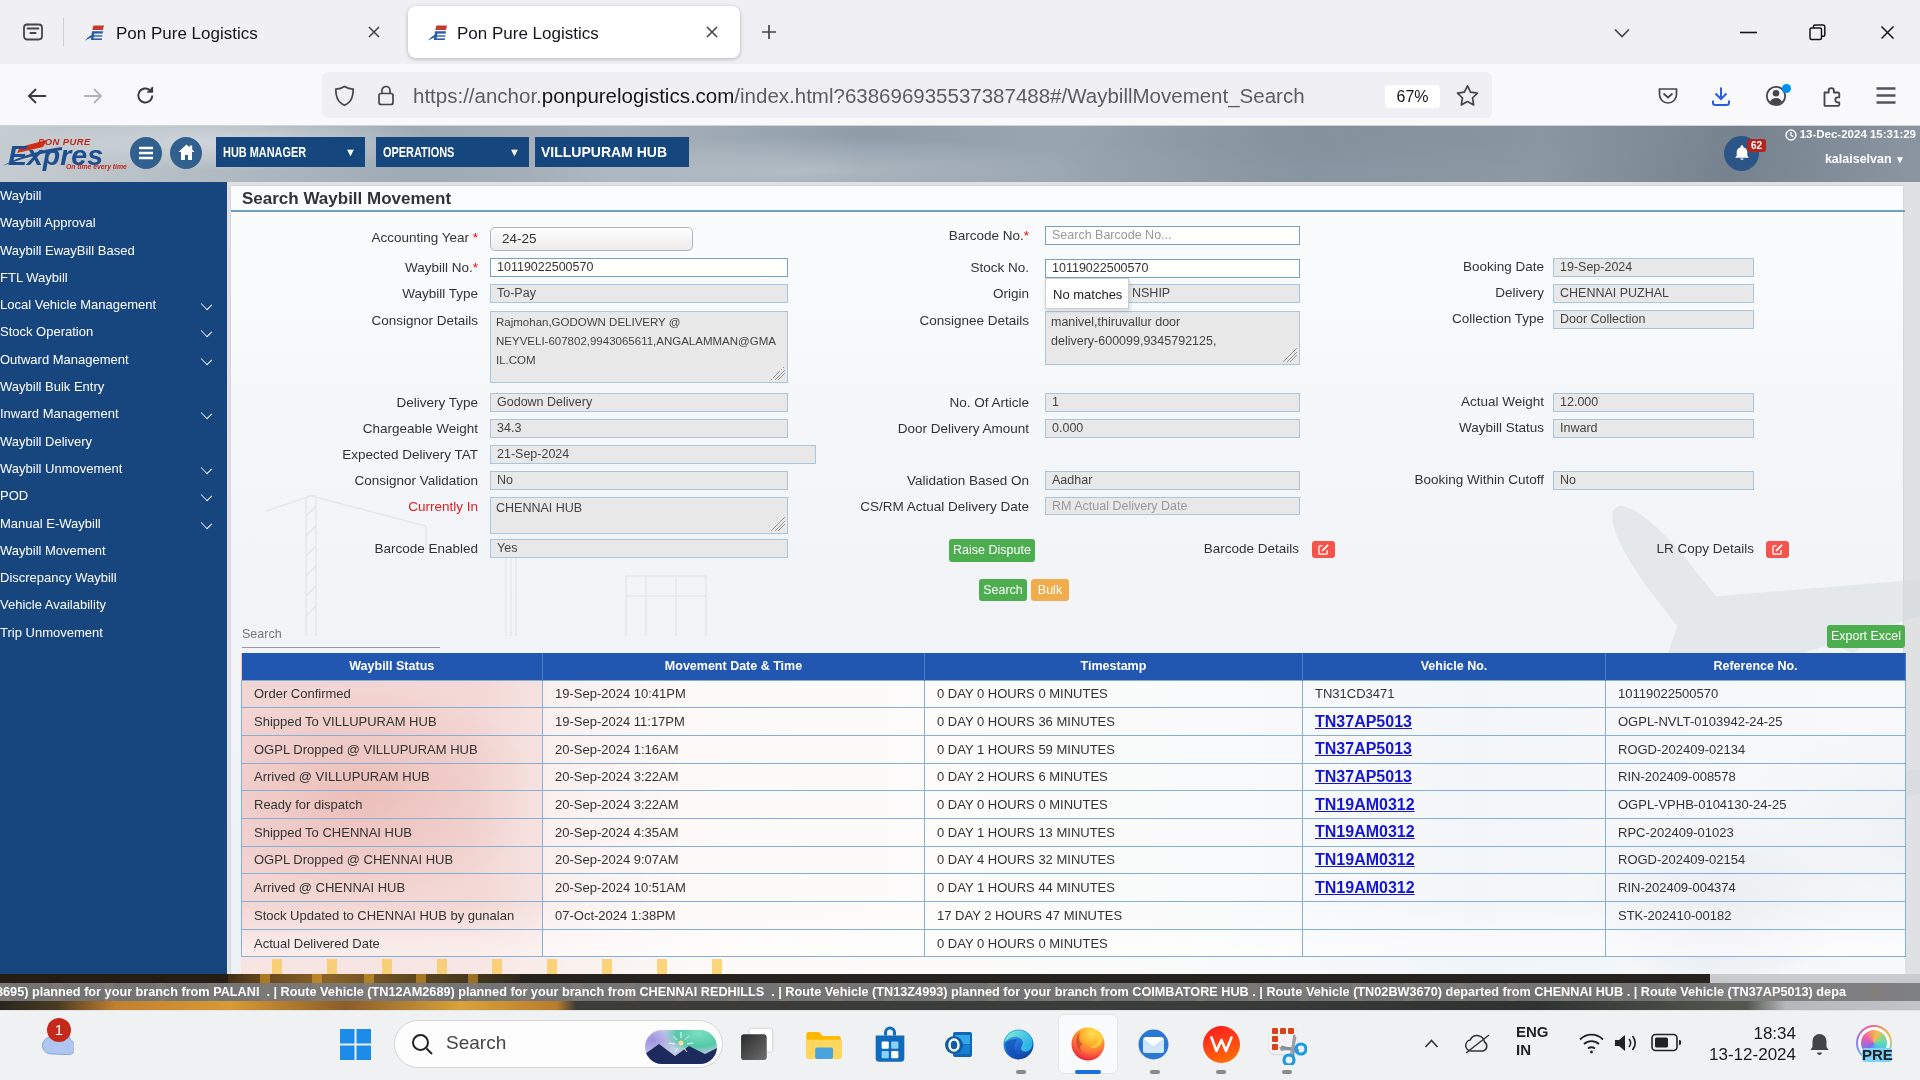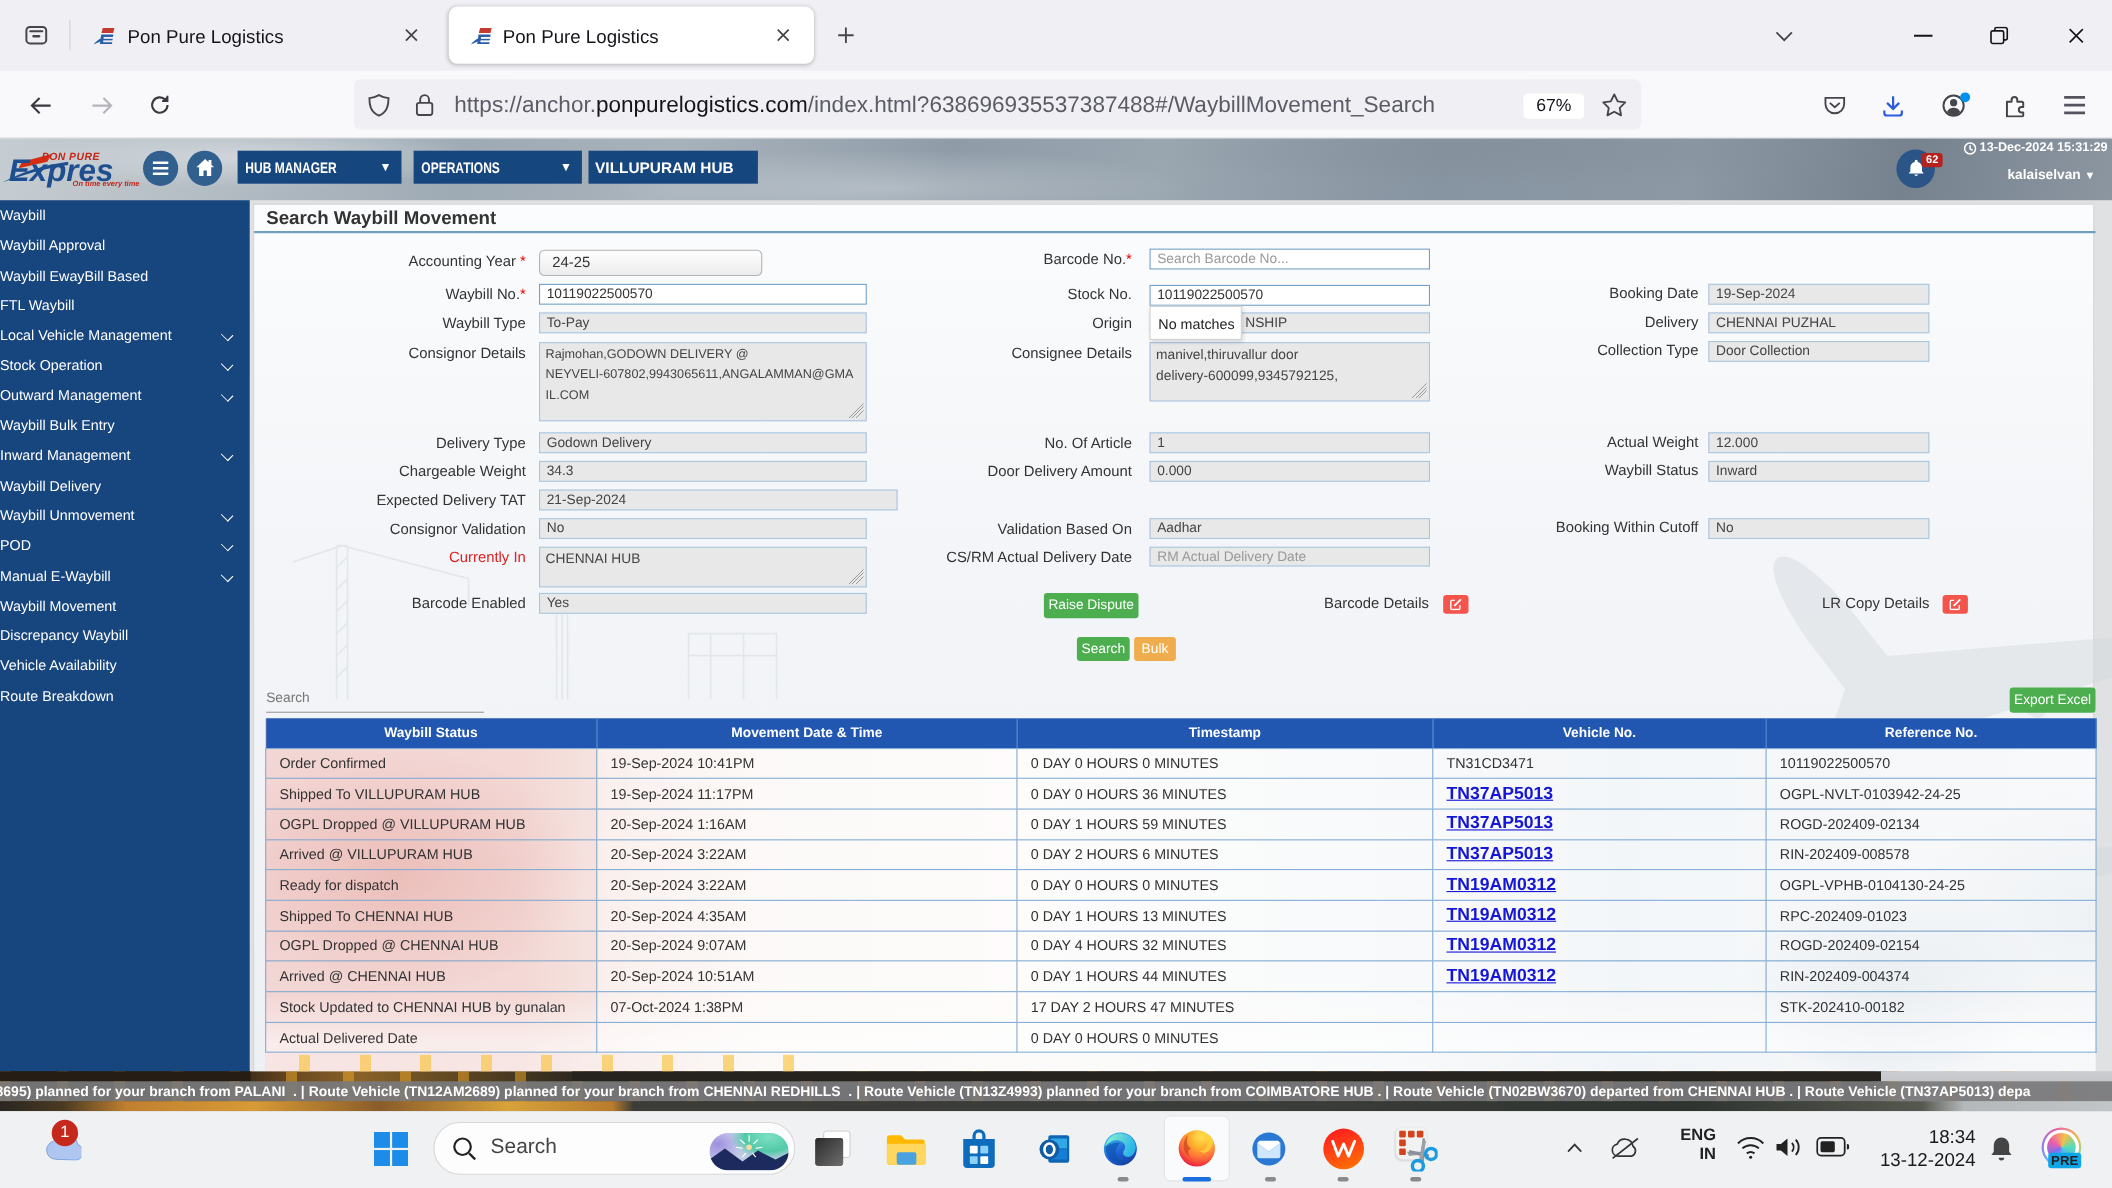--- a/index.html
+++ b/index.html
@@ -213,21 +213,21 @@
   <div class="sbitem">Outward Management<span class="chev"></span></div>
   <div class="sbitem">Waybill Bulk Entry</div>
   <div class="sbitem">Inward Management<span class="chev"></span></div>
   <div class="sbitem">Waybill Delivery</div>
   <div class="sbitem">Waybill Unmovement<span class="chev"></span></div>
   <div class="sbitem">POD<span class="chev"></span></div>
   <div class="sbitem">Manual E-Waybill<span class="chev"></span></div>
   <div class="sbitem">Waybill Movement</div>
   <div class="sbitem">Discrepancy Waybill</div>
   <div class="sbitem">Vehicle Availability</div>
-  <div class="sbitem">Route Breakdown</div>
+  <div class="sbitem">Trip Unmovement</div>
 </div>
 <div id="panel">
 
   <svg class="abs" style="left:1270px;top:235px;opacity:0.45" width="494" height="540" viewBox="0 0 494 540">
     <g transform="rotate(-38 250 260)" fill="#d4dade">
       <path d="M250 40 C262 40 272 70 274 120 L276 330 C276 360 270 395 264 420 L236 420 C230 395 224 360 224 330 L226 120 C228 70 238 40 250 40 Z"></path>
       <path d="M272 170 L470 300 L470 330 L268 255 Z"></path>
       <path d="M228 170 L30 300 L30 330 L232 255 Z"></path>
       <path d="M268 390 L350 450 L350 470 L264 430 Z"></path>
       <path d="M232 390 L150 450 L150 470 L236 430 Z"></path>
@@ -561,21 +561,21 @@
 <div class="abs" style="left:1216px;top:1070px;width:10px;height:4px;border-radius:2px;background:#8a8a8a"></div>
 <div class="abs" style="left:1282px;top:1070px;width:10px;height:4px;border-radius:2px;background:#8a8a8a"></div>
 
 <svg class="abs" style="left:1424px;top:1038px" width="15" height="11" viewBox="0 0 15 11" fill="none" stroke="#333" stroke-width="1.6">
     <path d="M1.5 9 L7.5 2.5 L13.5 9"></path>
   </svg>
 <svg class="abs" style="left:1463px;top:1033px" width="29" height="22" viewBox="0 0 29 22" fill="none" stroke="#333" stroke-width="1.5">
     <path d="M8 18 a5.5 5.5 0 0 1 -0.8 -10.9 A7.5 7.5 0 0 1 21.5 9 a5 5 0 0 1 -1.3 9 Z"></path>
     <path d="M3 20 L26 2"></path>
   </svg>
-<div class="abs" style="left:1516px;top:1023px;width:44px;font-size:15px;font-weight:bold;color:#222;text-align:right;line-height:18px">ENG<br>IN</div>
+<div class="abs" style="left:1516px;top:1023px;width:44px;font-size:15px;font-weight:bold;color:#222;text-align:left;line-height:18px">ENG<br>IN</div>
 <svg class="abs" style="left:1578px;top:1032px" width="27" height="23" viewBox="0 0 27 23" fill="none" stroke="#222" stroke-width="1.8">
     <path d="M2 7.5 a16 16 0 0 1 23 0"></path>
     <path d="M6 12 a11 11 0 0 1 15 0"></path>
     <path d="M10 16.5 a6 6 0 0 1 7 0"></path>
     <circle cx="13.5" cy="20" r="1.4" fill="#222" stroke="none"></circle>
   </svg>
 <svg class="abs" style="left:1613px;top:1031px" width="26" height="24" viewBox="0 0 26 24" fill="none" stroke="#222" stroke-width="1.7">
     <path d="M2 9 v6 h4 l6 5 V4 L6 9 Z" fill="#222" stroke="none"></path>
     <path d="M16 8 a6 6 0 0 1 0 8 M19.5 5 a10.5 10.5 0 0 1 0 14"></path>
   </svg>
@@ -584,13 +584,13 @@
     <path d="M28 7 v5 a2.5 2.5 0 0 0 0 -5 Z" fill="#222"></path>
     <rect x="4" y="4.5" width="13" height="10" rx="1.5" fill="#222"></rect>
   </svg>
 <div class="abs" style="left:1700px;top:1023px;width:96px;font-size:17px;color:#1a1a1a;text-align:right;line-height:21px">18:34<br>13-12-2024</div>
 <svg class="abs" style="left:1808px;top:1032px" width="23" height="24" viewBox="0 0 23 24" fill="#444">
     <path d="M11.5 2 a7 7 0 0 1 7 7 v6 l2.2 3 H2.3 l2.2 -3 V9 a7 7 0 0 1 7 -7 Z M9 20.5 h5 a2.5 2.5 0 0 1 -5 0 Z"></path>
   </svg>
 <div class="abs" style="left:1856px;top:1025px;width:36px;height:36px;border-radius:50%;background:conic-gradient(from 200deg,#64c8f5,#8f7df0,#e860a8,#f5b342,#6ee3c2,#64c8f5)"></div>
 <div class="abs" style="left:1858px;top:1027px;width:32px;height:32px;border-radius:50%;background:#fff"></div>
 <div class="abs" style="left:1861px;top:1030px;width:26px;height:26px;border-radius:50%;background:conic-gradient(from 160deg,#4db8f0,#7a6ef0,#ef5fa8,#f5c048,#57dbb8,#4db8f0)"></div>
-<div class="abs" style="left:1862px;top:1048px;width:30px;height:14px;background:#0ea5e9;border-radius:3px;font-size:12px;font-weight:bold;color:#222;text-align:center;line-height:14px">PRE</div>
+<div class="abs" style="left:1862px;top:1048px;width:30px;height:14px;background:#7dd3fc;border-radius:3px;font-size:15px;font-weight:bold;color:#222;text-align:center;line-height:14px">PRE</div>
 
 </body></html>

